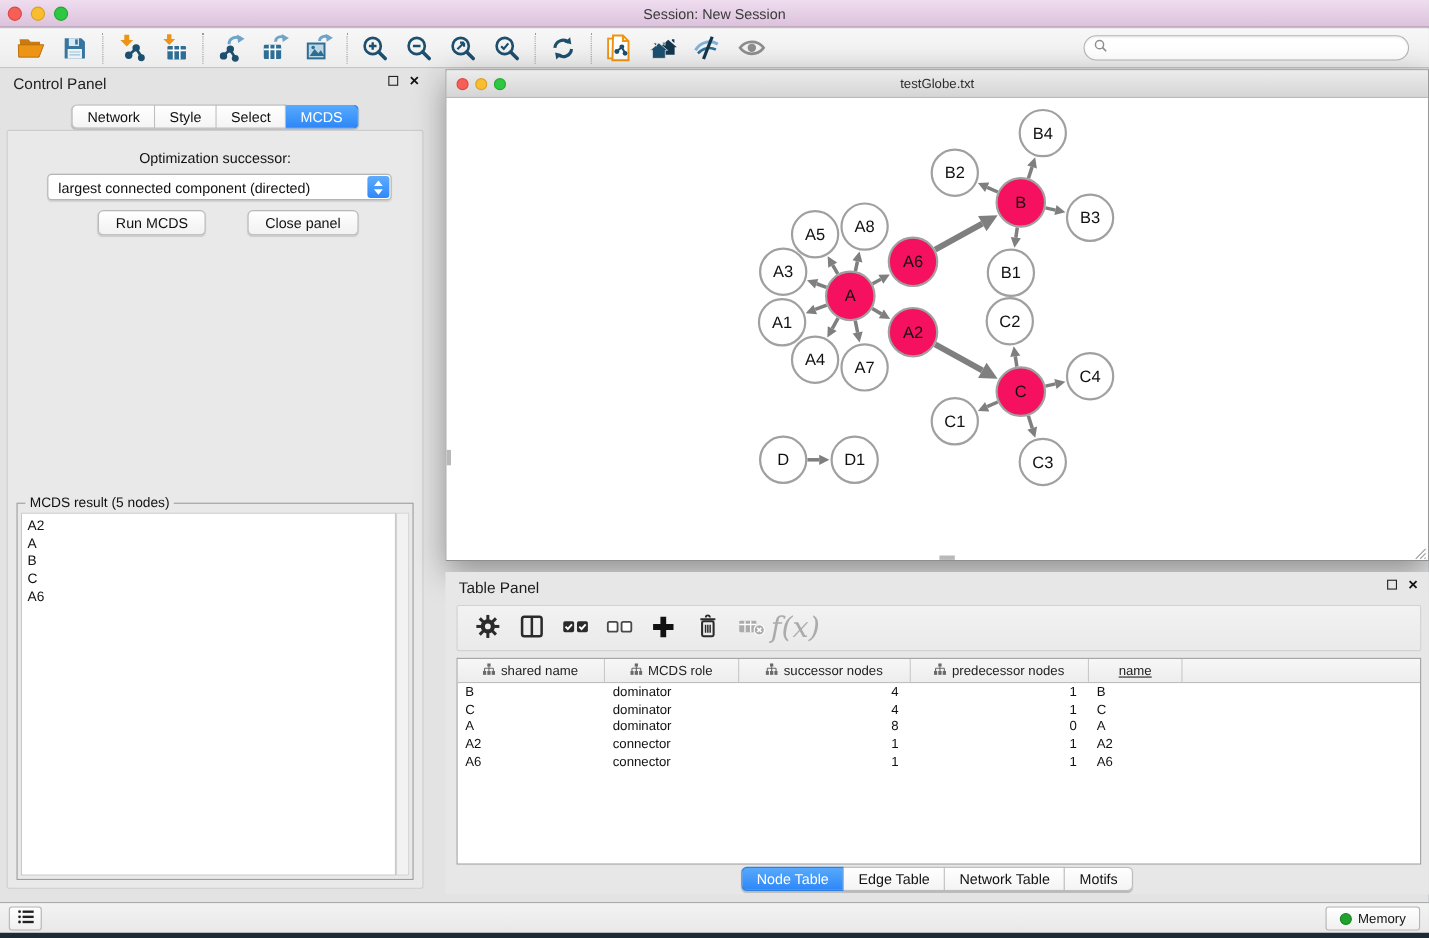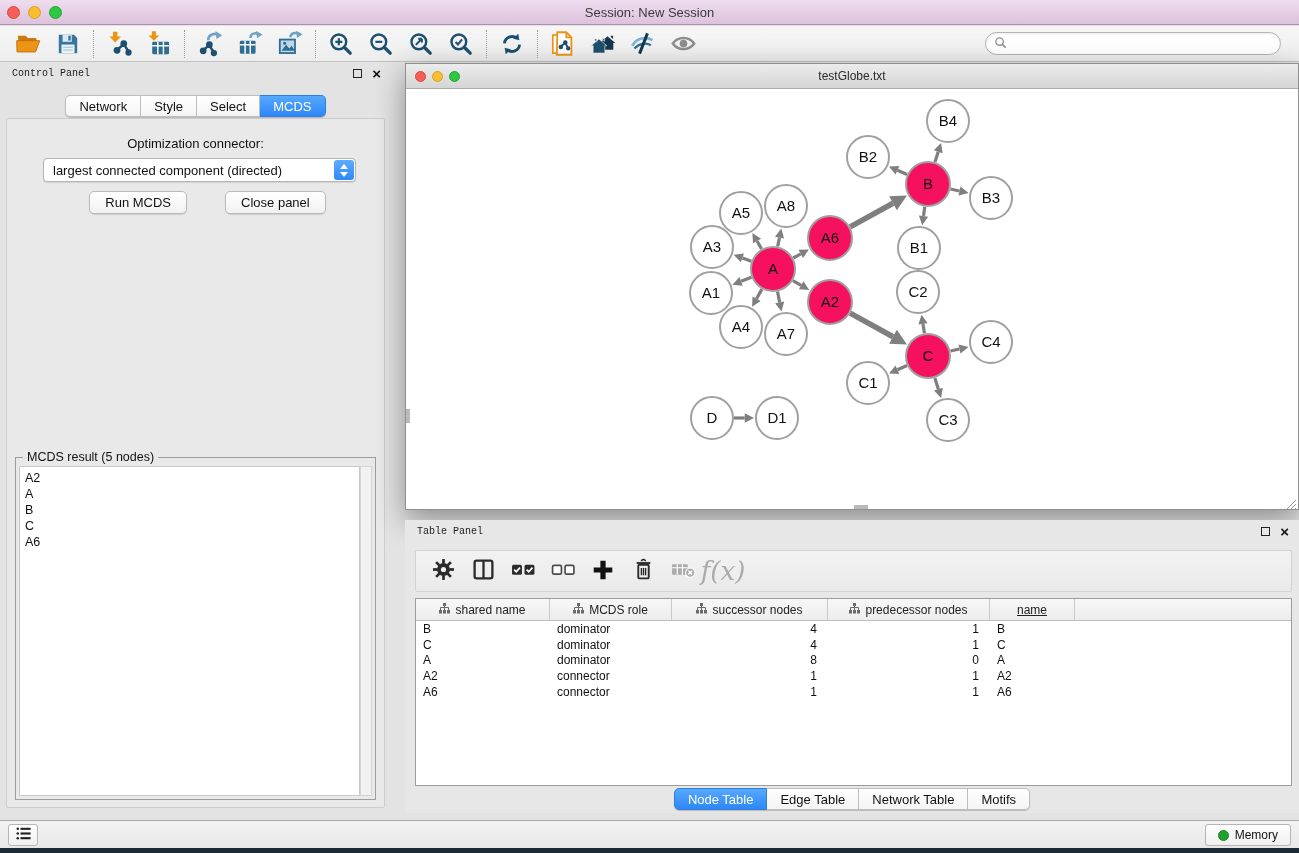--- a/index.html
+++ b/index.html
@@ -26,21 +26,21 @@
     align-items:center; justify-content:center; cursor:default; }
   .tb svg { display:block; }
   .sep { width:1px; height:28px; border-left:1px dotted #9a9a9a; margin:0 5px; }
   .search-box { margin-left:auto; margin-right:10px; width:296px; height:23px;
     background:#fff; border:1px solid #B3B3B3; border-radius:12px;
     display:flex; align-items:center; padding:0 8px; box-shadow:inset 0 1px 2px rgba(0,0,0,.08); }
   .search-box input { border:none; outline:none; flex:1; font-size:12px; background:transparent; margin-left:5px; }
 
   
   .panel-header { position:absolute; left:0; top:0; right:0; height:26px; }
-  .panel-title { position:absolute; left:12px; top:6px; font-size:10px; color:#1d1d1d;font-family:Liberation Mono, monospace; }
+  .panel-title { position:absolute; left:12px; top:6px; font-size:14px; color:#1d1d1d; }
   .panel-ctrls { position:absolute; right:10px; top:6px; display:flex; gap:10px; align-items:center; }
   .float-ico { width:9px; height:9px; border:1.5px solid #222; display:inline-block; }
   .close-ico { font-size:15px; font-weight:bold; color:#111; line-height:11px; }
 
   
   .control-panel { position:absolute; left:0; top:62px; width:391px; height:750px; background:#E3E3E3; }
   .cp-tabs { position:absolute; left:0; top:33px; width:100%; display:flex; justify-content:center; }
   .seg { display:flex; border-radius:5px; box-shadow:0 1px 1px rgba(0,0,0,.2); }
   .seg-tab { background:linear-gradient(#FFFFFF,#F4F4F4); border:1px solid #BDBDBD; border-left:none;
     font-size:13px; color:#111; padding:3px 13px; height:22px; line-height:15px; cursor:default; }
@@ -308,21 +308,21 @@
     </div>
     <div class="cp-tabs">
         <div class="seg" id="cp-tabs-seg">
           <button class="seg-tab">Network</button>
           <button class="seg-tab">Style</button>
           <button class="seg-tab">Select</button>
           <button class="seg-tab active">MCDS</button>
         </div>
       </div>
     <div class="cp-content">
-      <div class="opt-label">Optimization connector:</div>
+      <div class="opt-label">Optimization successor:</div>
       <div class="criterion">
         <span>largest connected component (directed)</span>
         <span class="stepper">
             <span class="tri-up"></span>
             <span class="tri-dn"></span>
           </span>
       </div>
       <div class="btn-row">
         <button class="mac-btn">Run MCDS</button>
         <button class="mac-btn">Close panel</button>

